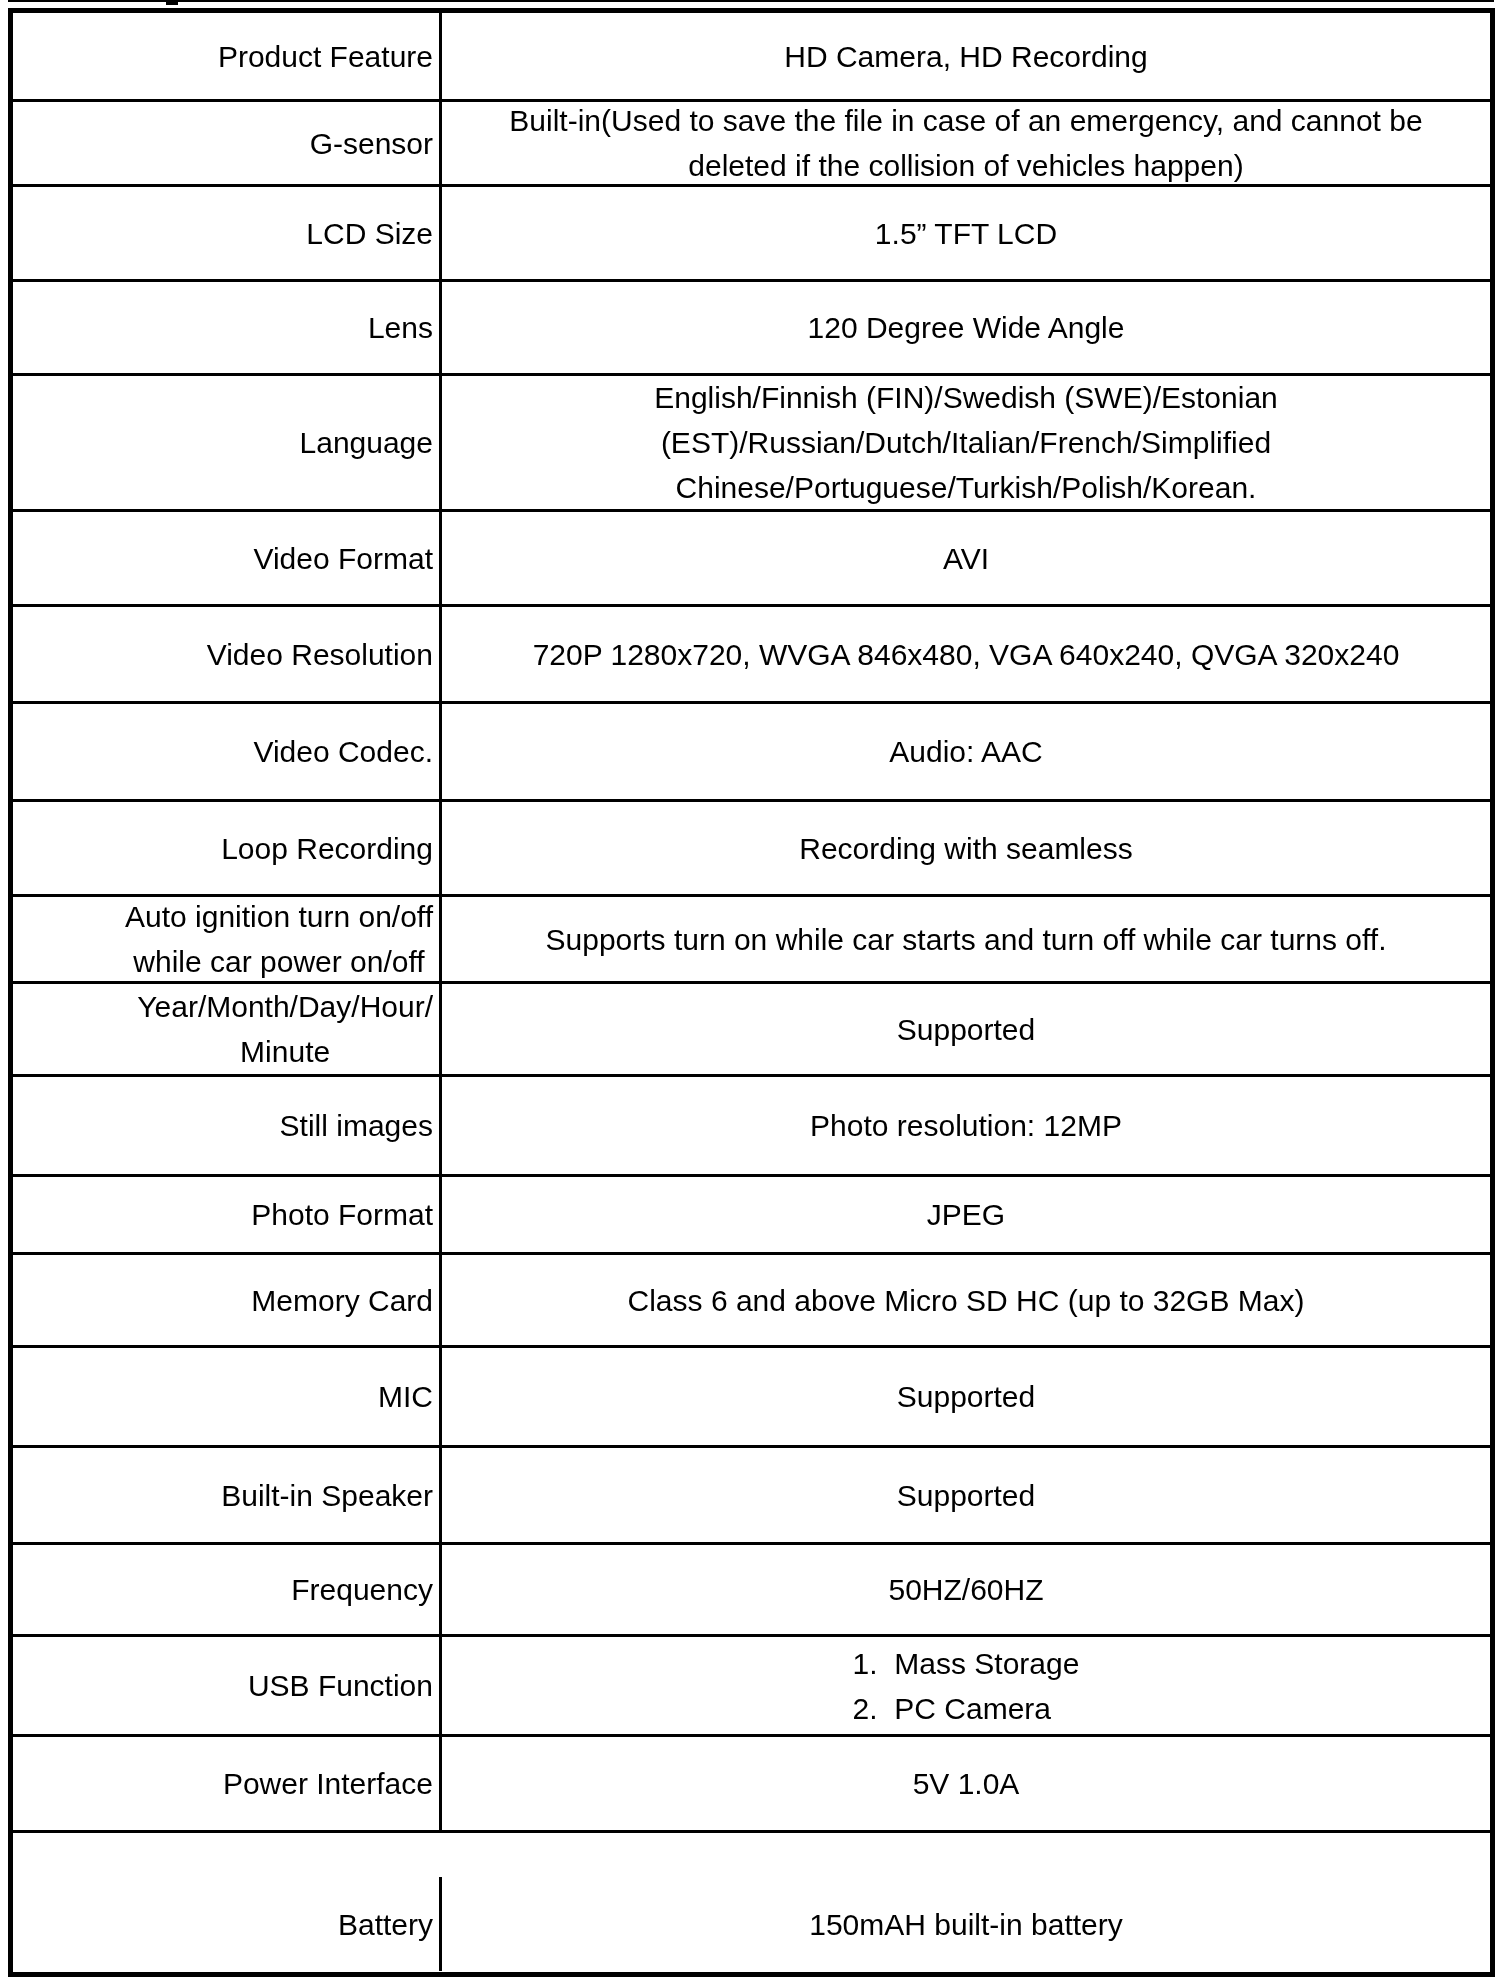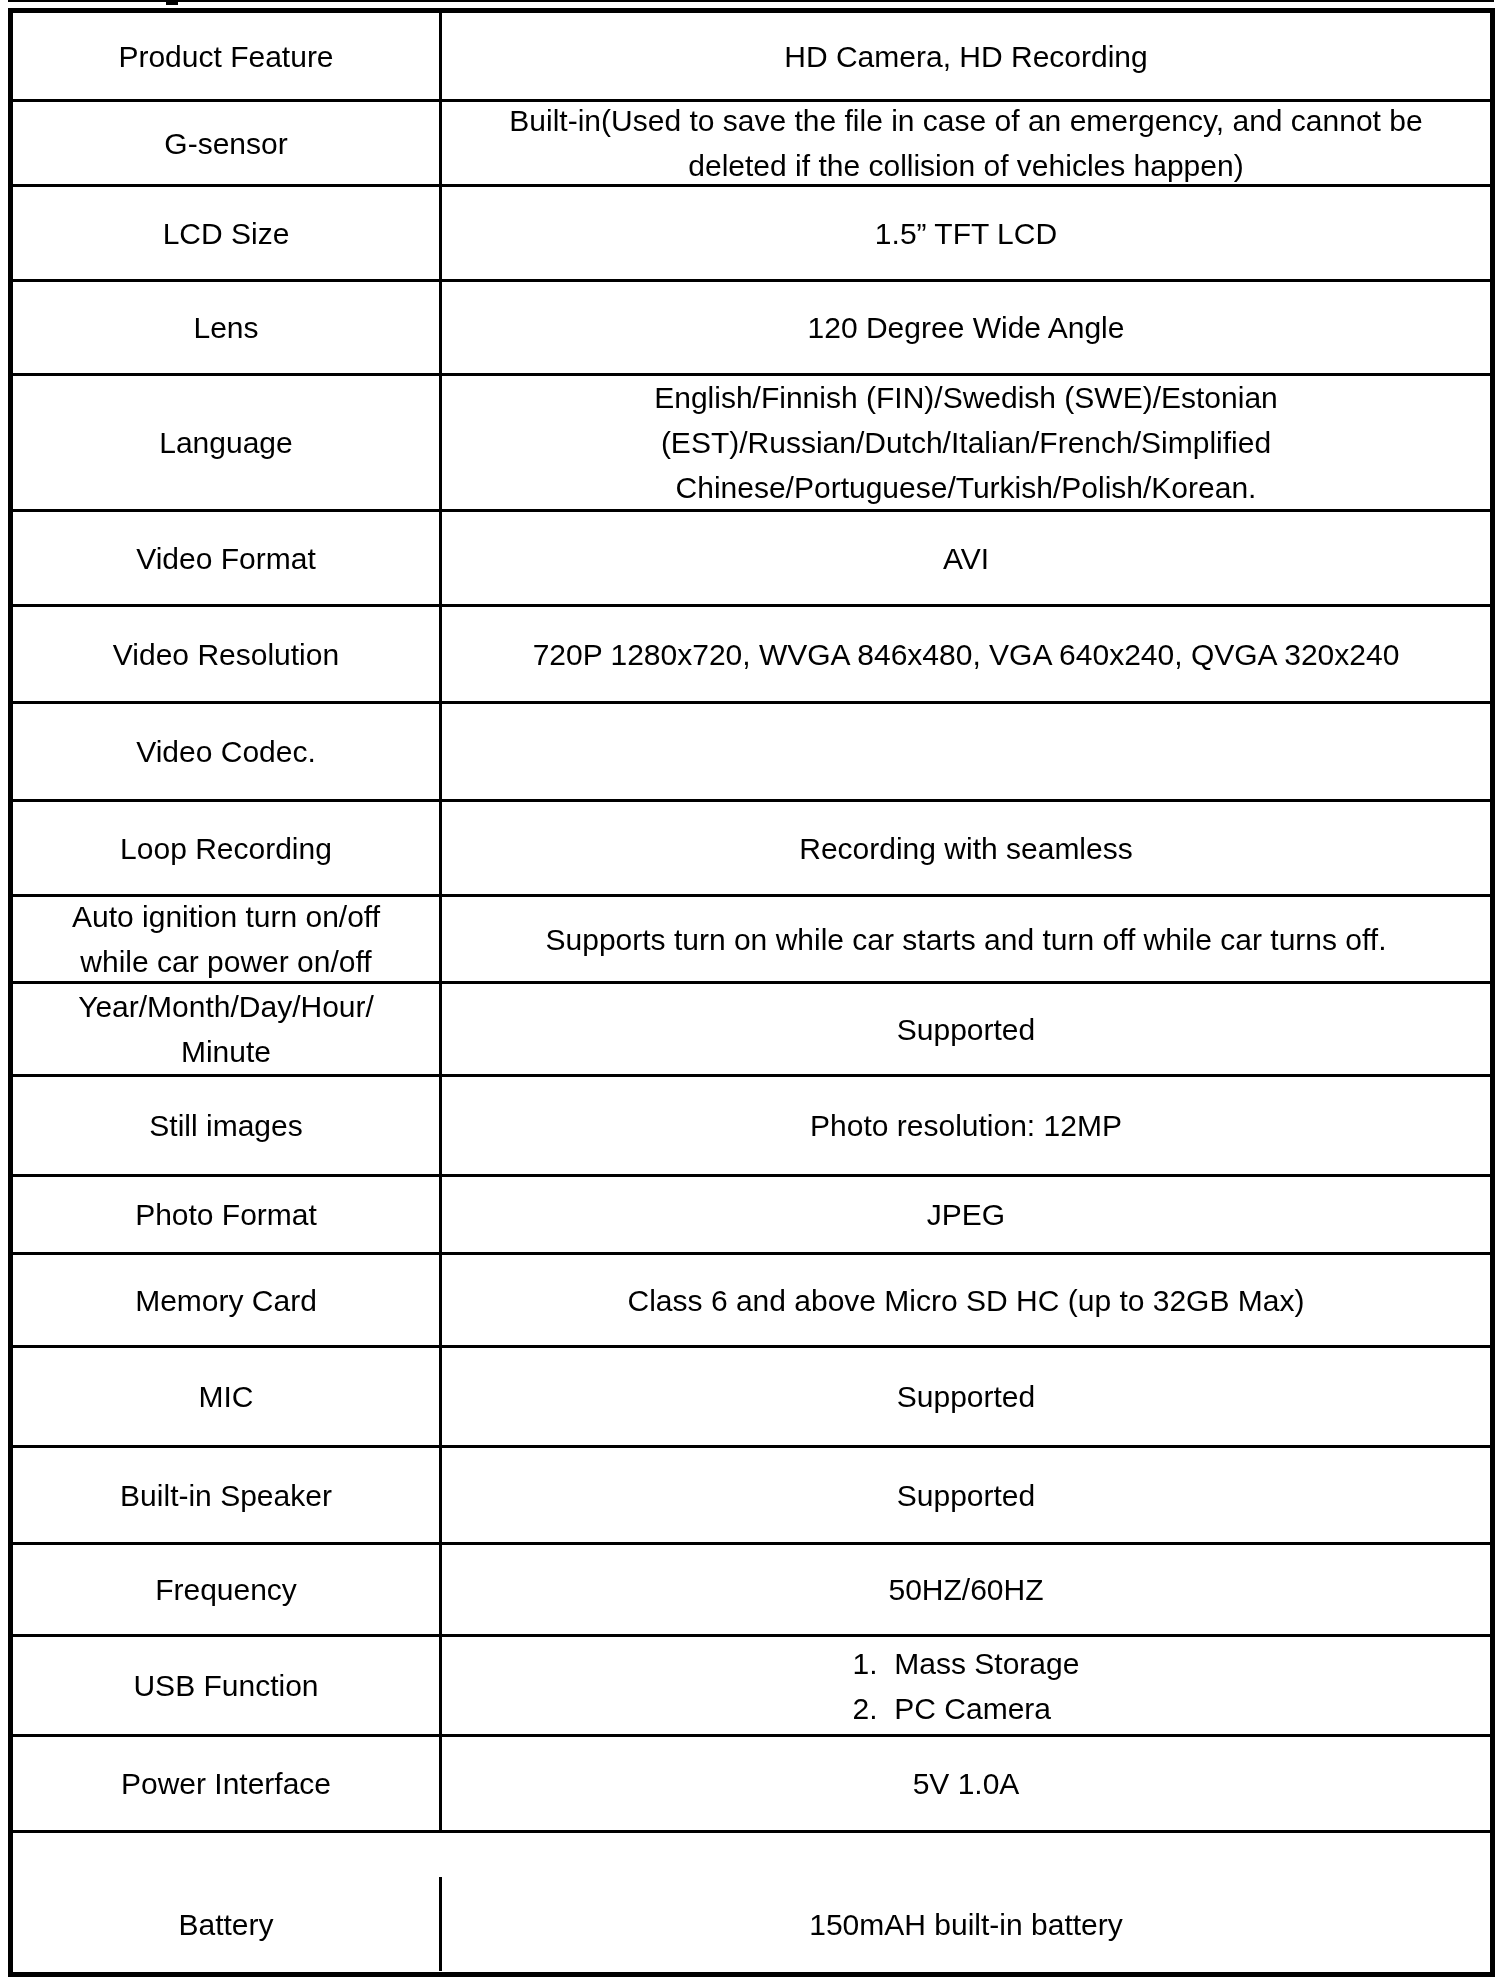--- a/index.html
+++ b/index.html
@@ -58,20 +58,21 @@
     justify-content: center;
     font-size: 30px;
     line-height: 45px;
     overflow: hidden;
   }
   .cell.label {
     width: 429px;
     flex: none;
     border-right: 3px solid #000000;
     padding: 11px 6px;
+    justify-content: flex-end;
   }
   .cell.value {
     flex: 1;
     padding: 0 26px;
   }
   .cell-text {
     white-space: pre-line;
     text-align: center;
   }
   .row.usb .cell.value .cell-text { text-align: left; }
@@ -147,20 +148,23 @@
       </div>
     <div class="cell value">
         <span class="cell-text">720P 1280x720, WVGA 846x480, VGA 640x240, QVGA 320x240</span>
       </div>
   </div>
 
   <div class="row" style="height:98px">
     <div class="cell label">
         <span class="cell-text">Video Codec.</span>
       </div>
+    <div class="cell value">
+        <span class="cell-text">Audio: AAC</span>
+      </div>
   </div>
 
   <div class="row" style="height:95px">
     <div class="cell label">
         <span class="cell-text">Loop Recording</span>
       </div>
     <div class="cell value">
         <span class="cell-text">Recording with seamless</span>
       </div>
   </div>

